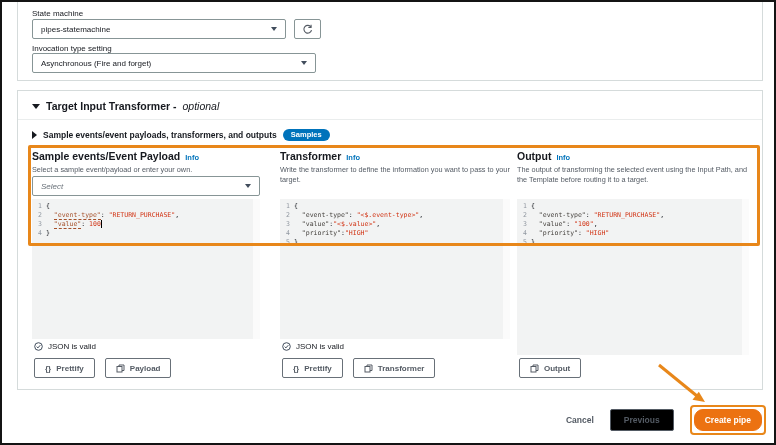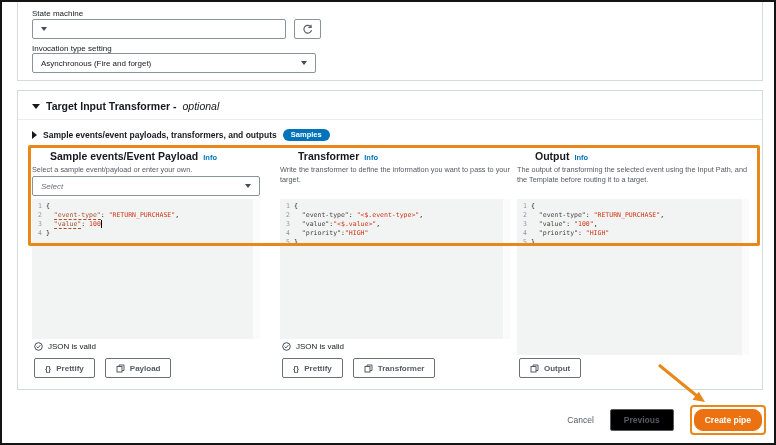--- a/index.html
+++ b/index.html
@@ -36,21 +36,21 @@
     padding:2px 8px 2.5px; line-height:1; }
 
   
   .annot-rect { position:absolute; left:26px; top:143px; width:732px; height:101px;
     border:3px solid #e8871a; border-radius:2px; z-index:6; pointer-events:none; }
   .annot-rect-btn { border:2px solid #e8871a; border-radius:4px; padding:2px; }
   .annot-arrow { position:absolute; left:652px; top:360px; z-index:7; pointer-events:none; }
 
   
   .panel { position:absolute; top:148px; }
-  .panel-title-row { display:flex; align-items:baseline; gap:5px;padding-left:18px; }
+  .panel-title-row { display:flex; align-items:baseline; gap:5px; }
   .panel-title { font-size:10.5px; font-weight:bold; color:#16191f; }
   .info-link { font-size:7.5px; font-weight:bold; color:#0073bb; }
   .panel-desc { font-size:7.3px; color:#545b64; margin-top:3px; line-height:1.35; }
   .panel-select { position:absolute; left:0; right:0; top:26px; }
   .panel-select .ph { font-style:italic; color:#687078; }
 
   .editor { position:absolute; left:0; right:0; top:49px; background:#f2f3f3; padding-top:3px; overflow:hidden; }
   .editor .scrollbar { position:absolute; top:0; right:0; bottom:0; width:7px; background:#fbfbfb; }
   .code-line { display:flex; height:9px; line-height:9px; }
   .ln { width:14px; flex:none; text-align:right; padding-right:4px;
@@ -66,34 +66,35 @@
   .status-row { position:absolute; left:2px; top:192px; display:flex; align-items:center; gap:5px; }
   .status-text { font-size:8px; color:#16191f; }
   .btn-row { position:absolute; left:2px; top:208px; display:flex; gap:10px; }
   .sm-btn { height:20px; display:inline-flex; align-items:center; gap:5px; padding:0 10px;
     border:1px solid #687078; border-radius:2px; background:#fff;
     font-size:8px; font-weight:bold; color:#545b64; }
   .braces { font-size:8px; font-weight:bold; color:#545b64; }
 
   
   .footer { position:absolute; top:403px; right:8px; display:flex; align-items:center; gap:16px; }
-  .link-btn { font-size:8.5px; font-weight:normal; color:#545b64; }
+  .link-btn { font-size:8.5px; font-weight:bold; color:#545b64; }
   .sec-btn { background:#000000; border:1px solid #545b64; border-radius:2px; padding:5px 13px;
     font-size:8.5px; font-weight:bold; color:#545b64; }
   .primary-btn { background:#ec7211; border:1px solid #ec7211; border-radius:9px; padding:5px 10px;
     font-size:8.5px; font-weight:bold; color:#fff; }
 </style>
 </head>
 <body>
 
 <div class="page">
 
   <div class="card-top">
     <div class="field-label" style="left:14px; top:13px;">State machine</div>
     <div class="select-box" style="left:14px; top:23px; width:254px;">
+      <span class="grow">pipes-statemachine</span>
       <span class="chev"></span>
     </div>
     <div class="refresh-btn" style="left:276px; top:23px;">
       <svg width="11" height="11" viewBox="0 0 12 12">
         <path d="M9.8 3.4 A4.2 4.2 0 1 0 10.4 6.6" fill="none" stroke="#545b64" stroke-width="1.2"></path>
         <path d="M9.9 0.8 L9.9 3.8 L6.9 3.8" fill="none" stroke="#545b64" stroke-width="1.2"></path>
       </svg>
     </div>
     <div class="field-label" style="left:14px; top:48px;">Invocation type setting</div>
     <div class="select-box" style="left:14px; top:57px; width:284px;">

